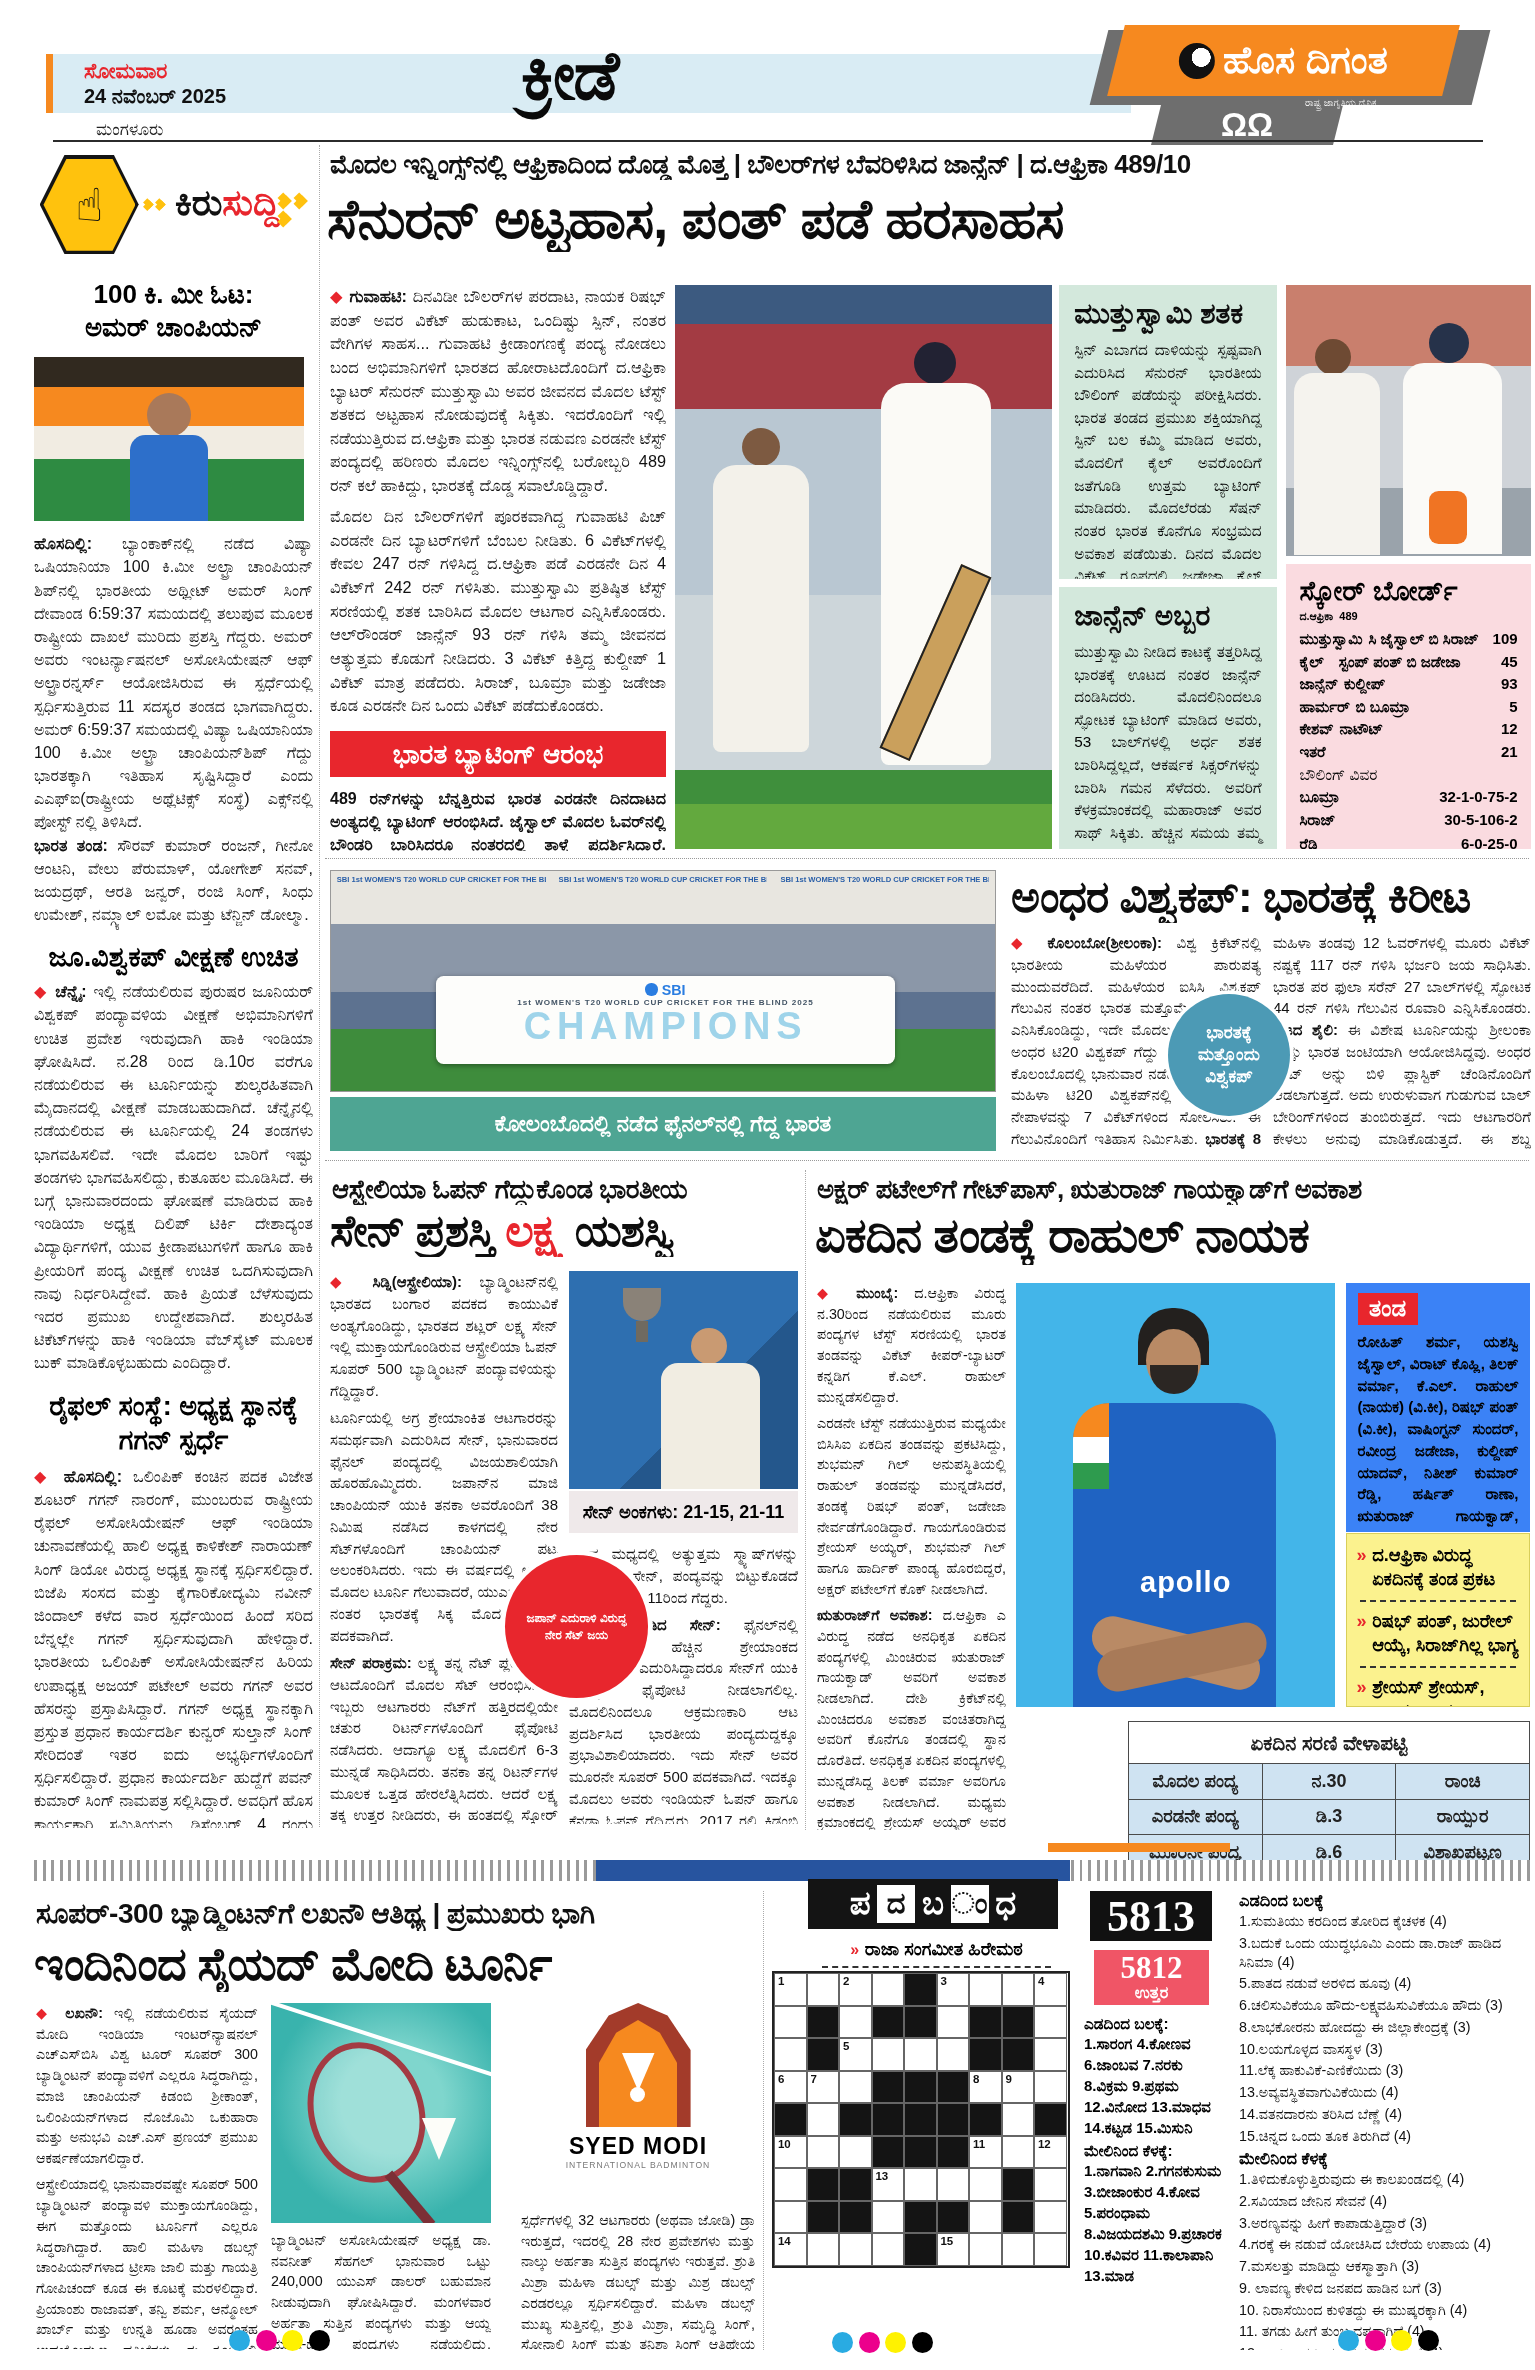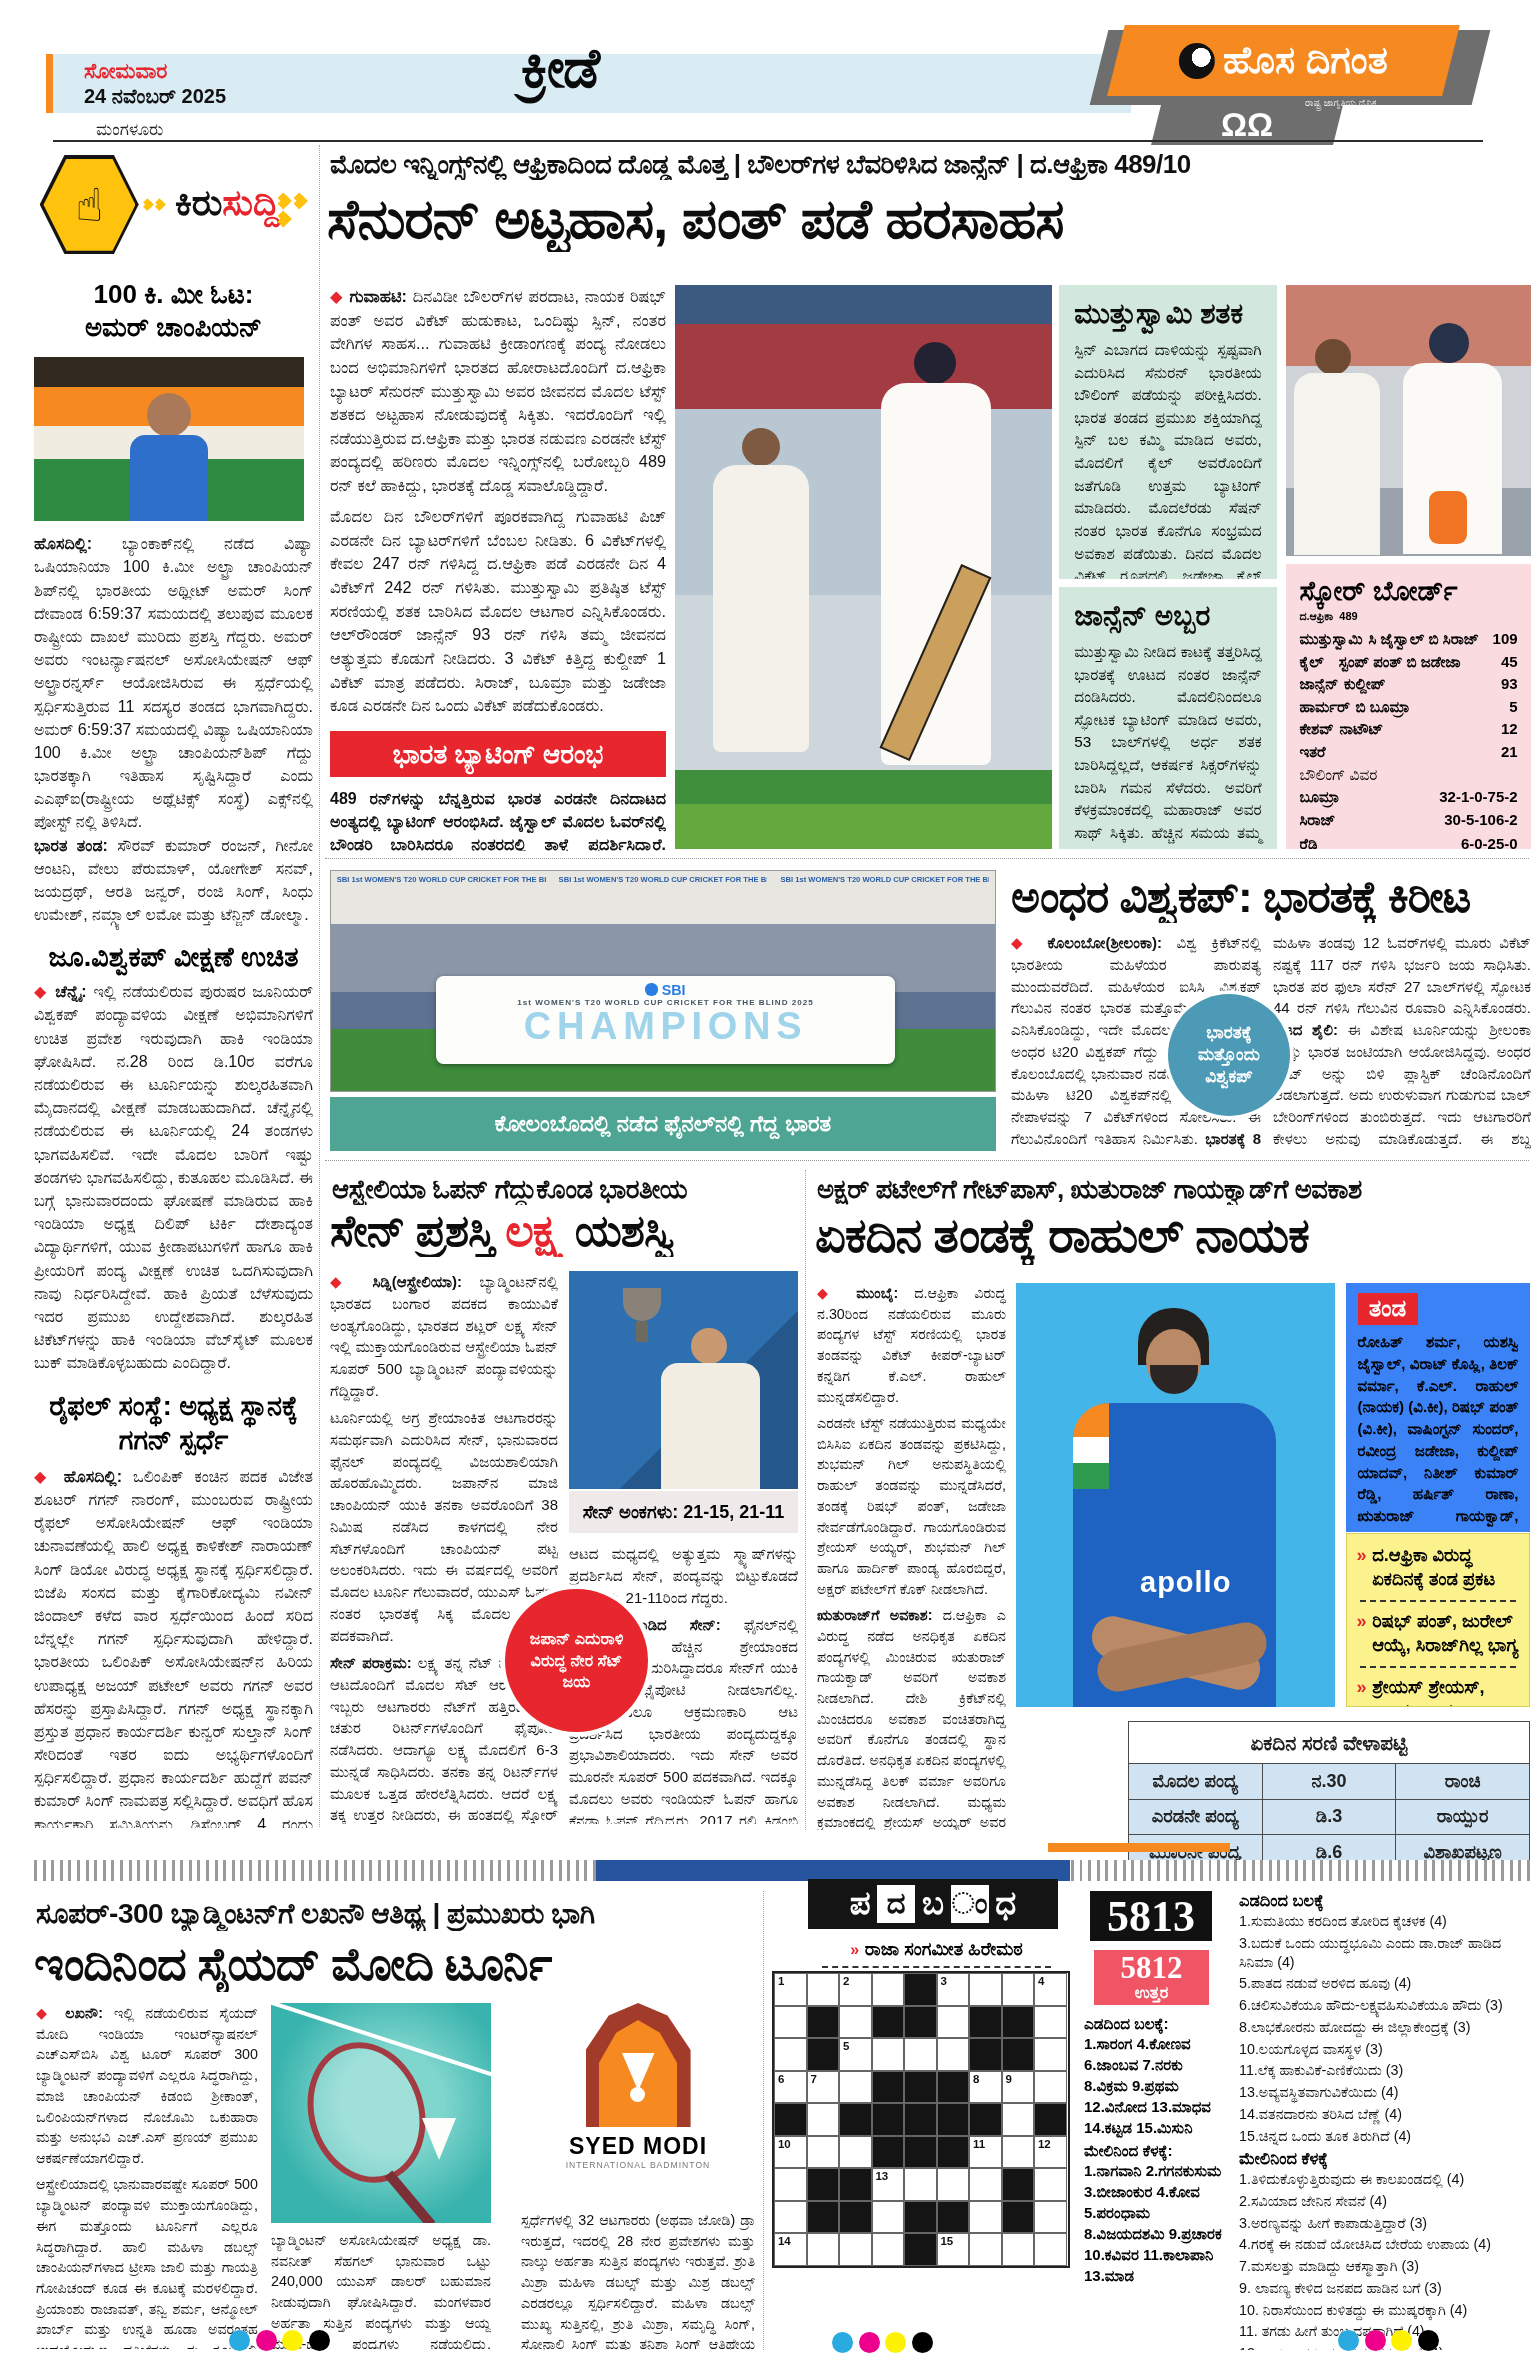--- a/index.html
+++ b/index.html
@@ -41,21 +41,21 @@
 </head>
 <body>
 
 <div class="page">
 
   <div class="abs" style="left:53px;top:54px;width:1078px;height:59px;background:#d9ecf4"></div>
   <div class="abs" style="left:46px;top:54px;width:6.7px;height:59px;background:#f6891f"></div>
   <div class="abs b" style="left:84px;top:59px;font-size:21px;color:#e8262d">ಸೋಮವಾರ</div>
   <div class="abs b" style="left:84px;top:85px;font-size:20px;color:#111">24 ನವೆಂಬರ್ 2025</div>
   <div class="abs" style="left:96px;top:120px;font-size:17px;color:#222">ಮಂಗಳೂರು</div>
-  <div class="abs b" style="left:521px;top:36px;font-size:55px;color:#0a0a0a;letter-spacing:-1.9px">ಕ್ರೀಡೆ</div>
+  <div class="abs b" style="left:521px;top:36px;font-size:68px;color:#0a0a0a;letter-spacing:-1.9px">ಕ್ರೀಡೆ</div>
 
   <div class="abs" style="left:1099px;top:17px;width:401px;height:119px">
     <div class="abs" style="left:0;top:13.4px;width:382px;height:75px;background:#6e6e6e;transform:skewX(-14deg)"></div>
     <div class="abs" style="left:17px;top:7.6px;width:335px;height:71px;background:#f6891f;transform:skewX(-14deg);display:flex;align-items:center;justify-content:center">
       <span style="display:inline-block;width:36px;height:36px;border-radius:50%;background:radial-gradient(circle at 62% 40%, #fff 0 30%, #111 31%);margin-right:7.6px;transform:skewX(14deg)"></span>
       <span class="b" style="color:#fff;font-size:38px;transform:skewX(14deg);white-space:nowrap">ಹೊಸ ದಿಗಂತ</span>
     </div>
     <div class="abs" style="left:206px;top:80px;font-size:9.6px;color:#fff;z-index:3">ರಾಷ್ಟ್ರ ಜಾಗೃತಿಯ ದೈನಿಕ</div>
     <div class="abs" style="left:57px;top:88px;width:182px;height:40px;background:#6e6e6e;transform:skewX(-14deg);display:flex;align-items:center;justify-content:center">
       <span class="b" style="color:#fff;font-size:32.5px;transform:skewX(14deg)">ΩΩ</span>
@@ -221,21 +221,21 @@
     <div class="abs" style="left:54px;top:17px;width:38px;height:32.5px;background:#8a8278;border-radius:0 0 19px 19px"></div>
     <div class="abs" style="left:67px;top:50px;width:11.5px;height:21px;background:#6f6a60"></div>
   </div>
   <div class="abs" style="left:569px;top:1491px;width:229px;height:42px;background:#efe9ea;display:flex;align-items:center;justify-content:center;font-weight:bold;font-size:18px">
       <span>ಸೇನ್ ಅಂಕಗಳು: 21-15, 21-11</span>
     </div>
   <div class="abs ovh" style="left:569px;top:1543px;width:229px;height:281px">
     <p class="body-txt just" style="font-size:15px">ಆಟದ ಮಧ್ಯದಲ್ಲಿ ಅತ್ಯುತ್ತಮ ಸ್ಮ್ಯಾಷ್‌ಗಳನ್ನು ಪ್ರದರ್ಶಿಸಿದ ಸೇನ್, ಪಂದ್ಯವನ್ನು ಬಿಟ್ಟುಕೊಡದೆ ಸೆಟ್ ಅನ್ನು 21-11ರಿಂದ ಗೆದ್ದರು.</p>
     <p class="body-txt just" style="font-size:15px;margin-top:5.7px"><b>ದಾಖಲೆ ಮಾಡಿದ ಸೇನ್:</b> <span>ಫೈನಲ್‌ನಲ್ಲಿ ಸೆಮಿಗಿಂತಲೂ ಹೆಚ್ಚಿನ ಶ್ರೇಯಾಂಕದ ಆಟಗಾರರನ್ನು ಎದುರಿಸಿದ್ದಾದರೂ ಸೇನ್‌ಗೆ ಯುಕಿ ದೊಡ್ಡ ಫೈಪೋಟಿ ನೀಡಲಾಗಲಿಲ್ಲ. ಮೊದಲಿನಿಂದಲೂ ಆಕ್ರಮಣಕಾರಿ ಆಟ ಪ್ರದರ್ಶಿಸಿದ ಭಾರತೀಯ ಪಂದ್ಯದುದ್ದಕ್ಕೂ ಪ್ರಭಾವಿಶಾಲಿಯಾದರು. ಇದು ಸೇನ್ ಅವರ ಮೂರನೇ ಸೂಪರ್ 500 ಪದಕವಾಗಿದೆ. ಇದಕ್ಕೂ ಮೊದಲು ಅವರು ಇಂಡಿಯನ್ ಓಪನ್ ಹಾಗೂ ಕೆನಡಾ ಓಪನ್ ಗೆದ್ದಿದ್ದರು. 2017 ರಲ್ಲಿ ಕಿಡಂಬಿ ಶ್ರೀಕಾಂತ್ ನಂತರ ಆಸ್ಟ್ರೇಲಿಯನ್ ಓಪನ್‌ನಲ್ಲಿ ಪ್ರಶಸ್ತಿ ಗೆದ್ದ ಎರಡನೇ ಭಾರತೀಯ ಆಟಗಾರ ಎಂಬ ಹೆಗ್ಗಳಿಕೆಗೆ ಲಕ್ಷ್ಯ ಪಾತ್ರರಾದರು.</span></p>
   </div>
-  <div class="abs" style="left:505px;top:1589px;width:143px;height:143px;border-radius:50%;background:#e8262d;color:#fff;font-weight:bold;font-size:16px;display:flex;align-items:center;justify-content:center;text-align:center;padding:11.5px;line-height:1.35;box-shadow:0 0 0 4.8px #fff">
+  <div class="abs" style="left:505px;top:1555px;width:143px;height:143px;border-radius:50%;background:#e8262d;color:#fff;font-weight:bold;font-size:12px;display:flex;align-items:center;justify-content:center;text-align:center;padding:11.5px;line-height:1.35;box-shadow:0 0 0 4.8px #fff">
     <span>ಜಪಾನ್ ಎದುರಾಳಿ ವಿರುದ್ಧ ನೇರ ಸೆಟ್ ಜಯ</span>
   </div>
 
   <div class="abs vdot" style="left:805px;top:1170px;height:660px"></div>
 
   <div class="abs kicker ovh" style="left:817px;top:1174px;width:712px">ಅಕ್ಷರ್ ಪಟೇಲ್‌ಗೆ ಗೇಟ್‌ಪಾಸ್, ಋತುರಾಜ್ ಗಾಯಕ್ವಾಡ್‌ಗೆ ಅವಕಾಶ</div>
   <div class="abs headline ovh" style="left:815px;top:1208px;width:715px;font-size:48px">ಏಕದಿನ ತಂಡಕ್ಕೆ ರಾಹುಲ್ ನಾಯಕ</div>
   <div class="abs ovh" style="left:817px;top:1283px;width:189px;height:547px">
     <p class="body-txt just" style="font-size:14.3px"><b><span style="color:#e8262d">◆ </span><span>ಮುಂಬೈ:</span></b> <span>ದ.ಆಫ್ರಿಕಾ ವಿರುದ್ಧ ನ.30ರಿಂದ ನಡೆಯಲಿರುವ ಮೂರು ಪಂದ್ಯಗಳ ಟೆಸ್ಟ್ ಸರಣಿಯಲ್ಲಿ ಭಾರತ ತಂಡವನ್ನು ವಿಕೆಟ್ ಕೀಪರ್-ಬ್ಯಾಟರ್ ಕನ್ನಡಿಗ ಕೆ.ಎಲ್. ರಾಹುಲ್ ಮುನ್ನಡೆಸಲಿದ್ದಾರೆ.</span></p>
     <p class="body-txt just" style="font-size:14.3px;margin-top:5.7px">ಎರಡನೇ ಟೆಸ್ಟ್ ನಡೆಯುತ್ತಿರುವ ಮಧ್ಯಯೇ ಬಿಸಿಸಿಐ ಏಕದಿನ ತಂಡವನ್ನು ಪ್ರಕಟಿಸಿದ್ದು, ಶುಭಮನ್ ಗಿಲ್ ಅನುಪಸ್ಥಿತಿಯಲ್ಲಿ ರಾಹುಲ್ ತಂಡವನ್ನು ಮುನ್ನಡೆಸಿದರೆ, ತಂಡಕ್ಕೆ ರಿಷಭ್ ಪಂತ್, ಜಡೇಜಾ ನೇರ್ವಡೆಗೊಂಡಿದ್ದಾರೆ. ಗಾಯಗೊಂಡಿರುವ ಶ್ರೇಯಸ್ ಅಯ್ಯರ್, ಶುಭಮನ್ ಗಿಲ್ ಹಾಗೂ ಹಾರ್ದಿಕ್ ಪಾಂಡ್ಯ ಹೊರಬಿದ್ದರೆ, ಅಕ್ಷರ್ ಪಟೇಲ್‌ಗೆ ಕೊಕ್ ನೀಡಲಾಗಿದೆ.</p>

